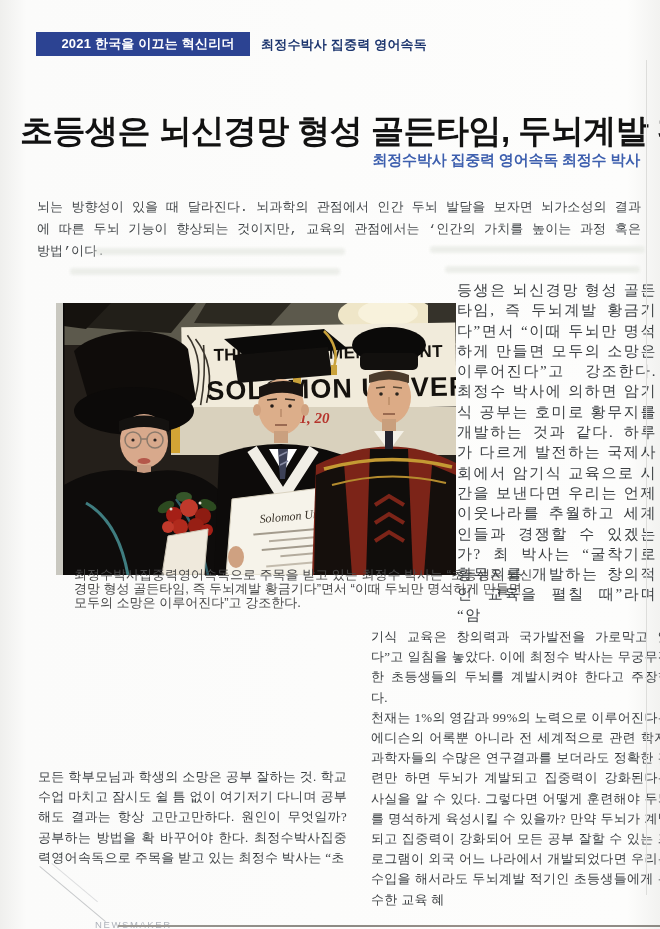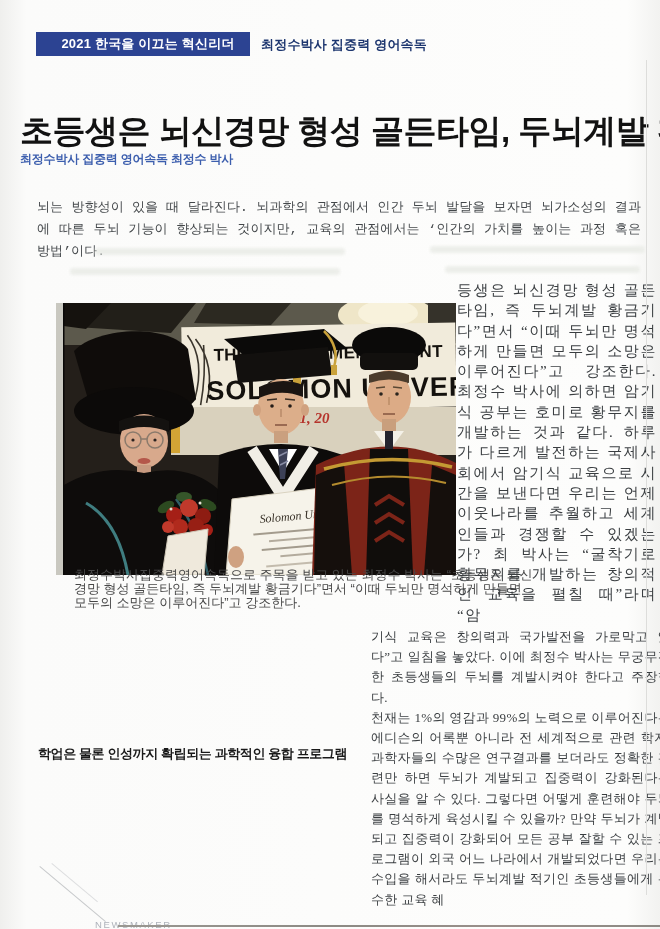--- a/index.html
+++ b/index.html
@@ -10,22 +10,22 @@
     font-family:"Liberation Sans",sans-serif;color:#333;
   }
   
   .badge{position:absolute;left:36px;top:32px;width:214px;height:24px;background:#2c4392;
     color:#fff;font-size:13px;font-weight:bold;text-align:center;line-height:24px;letter-spacing:0.2px;padding-left:10px;}
   .side-label{position:absolute;left:261px;top:32px;height:24px;line-height:25px;
     font-size:13px;font-weight:bold;color:#1d366f;letter-spacing:0.2px;}
   
   .title{position:absolute;left:20px;top:109px;width:620px;text-align:center;
     font-size:33px;font-weight:800;color:#121212;letter-spacing:-0.5px;white-space:nowrap;}
-  .subtitle{position:absolute;left:20px;top:151px;width:620px;text-align:left;
-    font-size:12px;font-weight:bold;color:#3d5fae;letter-spacing:-0.2px;white-space:nowrap;}
+  .subtitle{position:absolute;left:20px;top:151px;width:620px;text-align:right;
+    font-size:15px;font-weight:bold;color:#3d5fae;letter-spacing:-0.2px;white-space:nowrap;}
   .intro{position:absolute;left:37px;top:197px;width:604px;
     font-size:13px;line-height:22px;color:#43474a;text-align:justify;letter-spacing:0.1px;font-family:Liberation Mono, monospace;}
   
   .ghost{position:absolute;background:#eaece7;border-radius:3px;filter:blur(1.6px);opacity:.85;}
   
   .photo{position:absolute;left:56px;top:303px;width:400px;height:272px;}
   .caption{position:absolute;left:38px;top:568px;width:464px;
     font-size:13px;line-height:14px;color:#474747;letter-spacing:0px;margin-left:36px;}
   
   .col{position:absolute;text-align:justify;color:#3a3e41;
@@ -182,21 +182,21 @@
       <path d="M319,238 L333,229 L348,238" stroke="#7c2418" stroke-width="4" fill="none"></path>
     </g>
 
     <rect x="0" y="0" width="7" height="272" fill="#c9c8c0"></rect>
     <rect x="7" y="0" width="1.5" height="272" fill="#0a0908"></rect>
   </svg>
 
   <div class="caption">최정수박사집중력영어속독으로 주목을 받고 있는 최정수 박사는 “초등생은 뇌신경망 형성 골든타임, 즉 두뇌계발 황금기다”면서 “이때 두뇌만 명석하게 만들면 모두의 소망은 이루어진다”고 강조한다.</div>
 
   <div class="col col-right-upper">등생은 뇌신경망 형성 골든타임, 즉 두뇌계발 황금기다”면서 “이때 두뇌만 명석하게 만들면 모두의 소망은 이루어진다”고 강조한다. 최정수 박사에 의하면 암기식 공부는 호미로 황무지를 개발하는 것과 같다. 하루가 다르게 발전하는 국제사회에서 암기식 교육으로 시간을 보낸다면 우리는 언제 이웃나라를 추월하고 세계인들과 경쟁할 수 있겠는가? 최 박사는 “굴착기로 황무지를 개발하는 창의적인 교육을 펼칠 때”라며 “암</div>
-  <div class="col-heading" style="position:absolute;">학업은 물론 인성까지 확립되는 과학적인 융합 프로그램</div>
+  <div class="col col-left-2">모든 학부모님과 학생의 소망은 공부 잘하는 것. 학교 수업 마치고 잠시도 쉴 틈 없이 여기저기 다니며 공부해도 결과는 항상 고만고만하다. 원인이 무엇일까? 공부하는 방법을 확 바꾸어야 한다. 최정수박사집중력영어속독으로 주목을 받고 있는 최정수 박사는 “초</div>
   <div class="col col-right-lower">기식 교육은 창의력과 국가발전을 가로막고 있다”고 일침을 놓았다. 이에 최정수 박사는 무궁무진한 초등생들의 두뇌를 계발시켜야 한다고 주장한다.
 천재는 1%의 영감과 99%의 노력으로 이루어진다는 에디슨의 어록뿐 아니라 전 세계적으로 관련 학자, 과학자들의 수많은 연구결과를 보더라도 정확한 훈련만 하면 두뇌가 계발되고 집중력이 강화된다는 사실을 알 수 있다. 그렇다면 어떻게 훈련해야 두뇌를 명석하게 육성시킬 수 있을까? 만약 두뇌가 계발되고 집중력이 강화되어 모든 공부 잘할 수 있는 프로그램이 외국 어느 나라에서 개발되었다면 우리는 수입을 해서라도 두뇌계발 적기인 초등생들에게 우수한 교육 혜</div>
 
   <div class="brand">NEWSMAKER</div>
   <div class="crease"></div>
   <div class="crease2"></div>
   <div class="bottom-edge"></div>
   <div class="right-edge"></div>
 
 </div>

